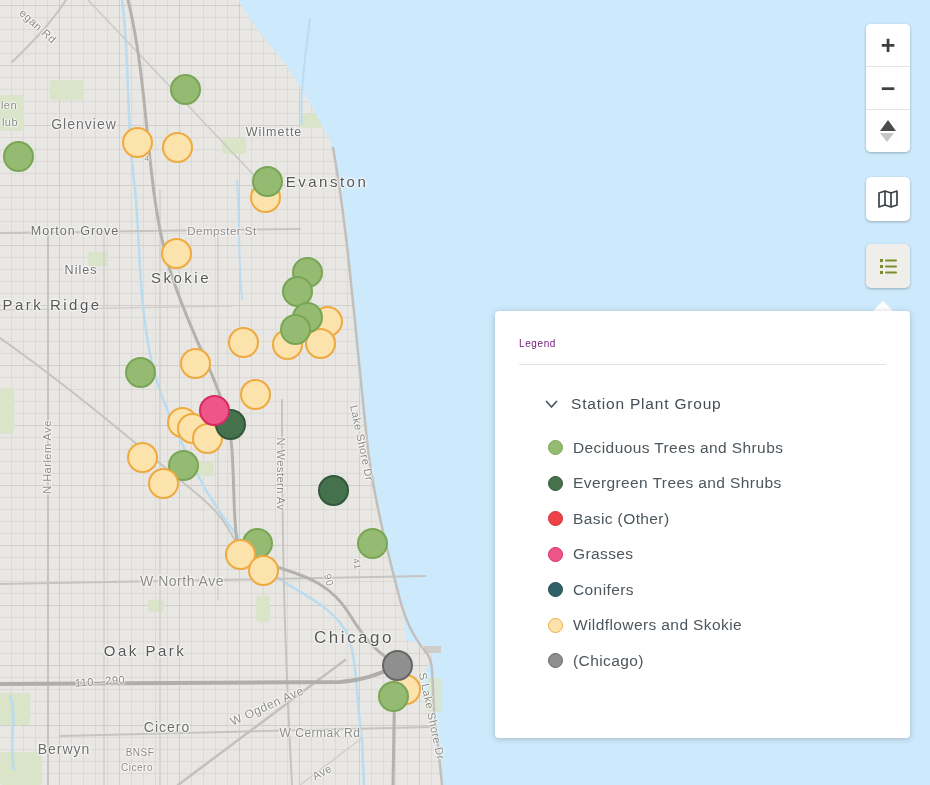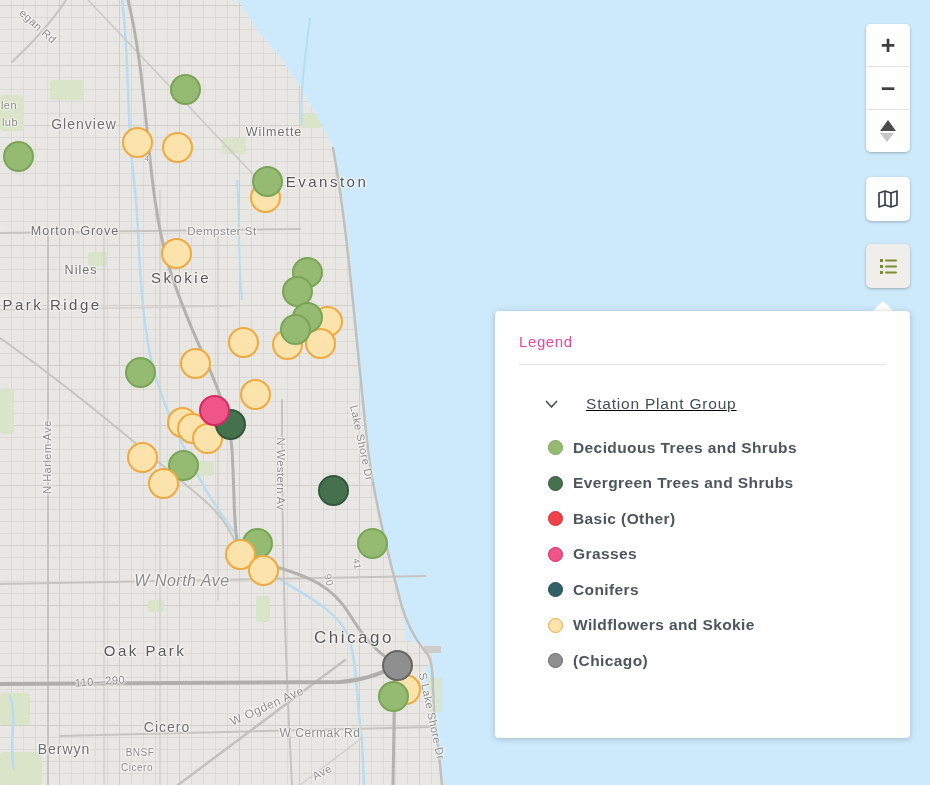--- a/index.html
+++ b/index.html
@@ -35,27 +35,27 @@
   .sq-btn{position:absolute;left:866px;width:44px;height:44px;border-radius:5px;box-shadow:0 1px 3px rgba(0,0,0,.28);
     display:flex;align-items:center;justify-content:center;cursor:pointer;}
   #basemap-btn{top:177px;background:#fff;}
   #legend-btn{top:244px;background:#efeeeb;}
   
   #legend-panel{position:absolute;left:495px;top:311px;width:415px;height:427px;background:#fff;border-radius:4px;
     box-shadow:0 1px 6px rgba(0,0,0,.22);}
   #panel-caret{position:absolute;left:872px;top:301px;width:0;height:0;
     border-left:11px solid transparent;border-right:11px solid transparent;border-bottom:11px solid #fff;}
   .panel-header{margin:0 24px;padding:22px 0 13px;border-bottom:1px solid #e4e4e4;}
-  .panel-title{font-size:15px;color:#ec4899;letter-spacing:.6px;}
-  .group-row{display:flex;align-items:center;gap:28px;margin:30px 24px 0 50px;cursor:pointer;text-decoration:underline;}
+  .panel-title{font-size:10px;color:#701a75;letter-spacing:.6px;}
+  .group-row{display:flex;align-items:center;gap:13px;margin:30px 24px 0 50px;cursor:pointer;}
   .group-label{font-size:15.5px;color:#454e55;letter-spacing:.8px;}
   #legend-items{padding:17px 24px 0 53px;}
   .legend-item{display:flex;align-items:center;height:35.5px;}
   .swatch{width:15px;height:15px;border-radius:50%;border:1.5px solid;box-sizing:border-box;margin-right:10px;flex:none;}
-  .legend-item-label{font-size:15.5px;color:#4d565c;letter-spacing:.4px;font-weight:bold;}
+  .legend-item-label{font-size:15.5px;color:#4d565c;letter-spacing:.4px;}
 </style>
 </head>
 <body>
 
 <div id="map">
   <svg id="basemap-svg" width="930" height="785">
 
     <g fill="#d9e4c8">
       <rect x="50" y="80" width="34" height="20" rx="3"></rect>
       <rect x="0" y="95" width="24" height="36" rx="3"></rect>
@@ -114,21 +114,21 @@
       <div class="map-label city" style="left: 75px; top: 231px; font-size: 12.5px; transform: translate(-50%, -50%);">Morton Grove</div>
       <div class="map-label road" style="left: 222px; top: 231px; font-size: 11.5px; transform: translate(-50%, -50%);">Dempster St</div>
       <div class="map-label city" style="left: 81px; top: 270px; font-size: 12.5px; transform: translate(-50%, -50%);">Niles</div>
       <div class="map-label city-lg" style="left: 181px; top: 277px; font-size: 15px; transform: translate(-50%, -50%);">Skokie</div>
       <div class="map-label city-lg" style="left: 52px; top: 304px; font-size: 15px; transform: translate(-50%, -50%);">Park Ridge</div>
       <div class="map-label road" style="left: 47px; top: 457px; font-size: 11px; transform: translate(-50%, -50%) rotate(-90deg);">N Harlem Ave</div>
       <div class="map-label road" style="left: 281px; top: 474px; font-size: 11px; transform: translate(-50%, -50%) rotate(90deg);">N Western Av</div>
       <div class="map-label road" style="left: 362px; top: 443px; font-size: 11px; transform: translate(-50%, -50%) rotate(78deg);">Lake Shore Dr</div>
       <div class="map-label road" style="left: 357px; top: 564px; font-size: 9px; transform: translate(-50%, -50%) rotate(80deg);">41</div>
       <div class="map-label road" style="left: 329px; top: 580px; font-size: 10px; transform: translate(-50%, -50%) rotate(75deg);">90</div>
-      <div class="map-label road" style="left: 182px; top: 581px; font-size: 16px; transform: translate(-50%, -50%); font-style: italic;">W North Ave</div>
+      <div class="map-label road" style="left: 182px; top: 581px; font-size: 14px; transform: translate(-50%, -50%);">W North Ave</div>
       <div class="map-label city-lg" style="left: 354px; top: 638px; font-size: 17px; transform: translate(-50%, -50%);">Chicago</div>
       <div class="map-label city-lg" style="left: 145px; top: 650px; font-size: 15px; transform: translate(-50%, -50%);">Oak Park</div>
       <div class="map-label road" style="left: 100px; top: 681px; font-size: 11px; transform: translate(-50%, -50%) rotate(-4deg);">110—290</div>
       <div class="map-label city" style="left: 167px; top: 727px; font-size: 14px; transform: translate(-50%, -50%);">Cicero</div>
       <div class="map-label road" style="left: 267px; top: 706px; font-size: 12px; transform: translate(-50%, -50%) rotate(-24deg);">W Ogden Ave</div>
       <div class="map-label road" style="left: 320px; top: 733px; font-size: 12px; transform: translate(-50%, -50%);">W Cermak Rd</div>
       <div class="map-label city" style="left: 64px; top: 749px; font-size: 14px; transform: translate(-50%, -50%);">Berwyn</div>
       <div class="map-label road" style="left: 140px; top: 752px; font-size: 10px; transform: translate(-50%, -50%);">BNSF</div>
       <div class="map-label road" style="left: 137px; top: 767px; font-size: 10px; transform: translate(-50%, -50%);">Cicero</div>
       <div class="map-label road" style="left: 432px; top: 716px; font-size: 11px; transform: translate(-50%, -50%) rotate(78deg);">S Lake Shore Dr</div>

